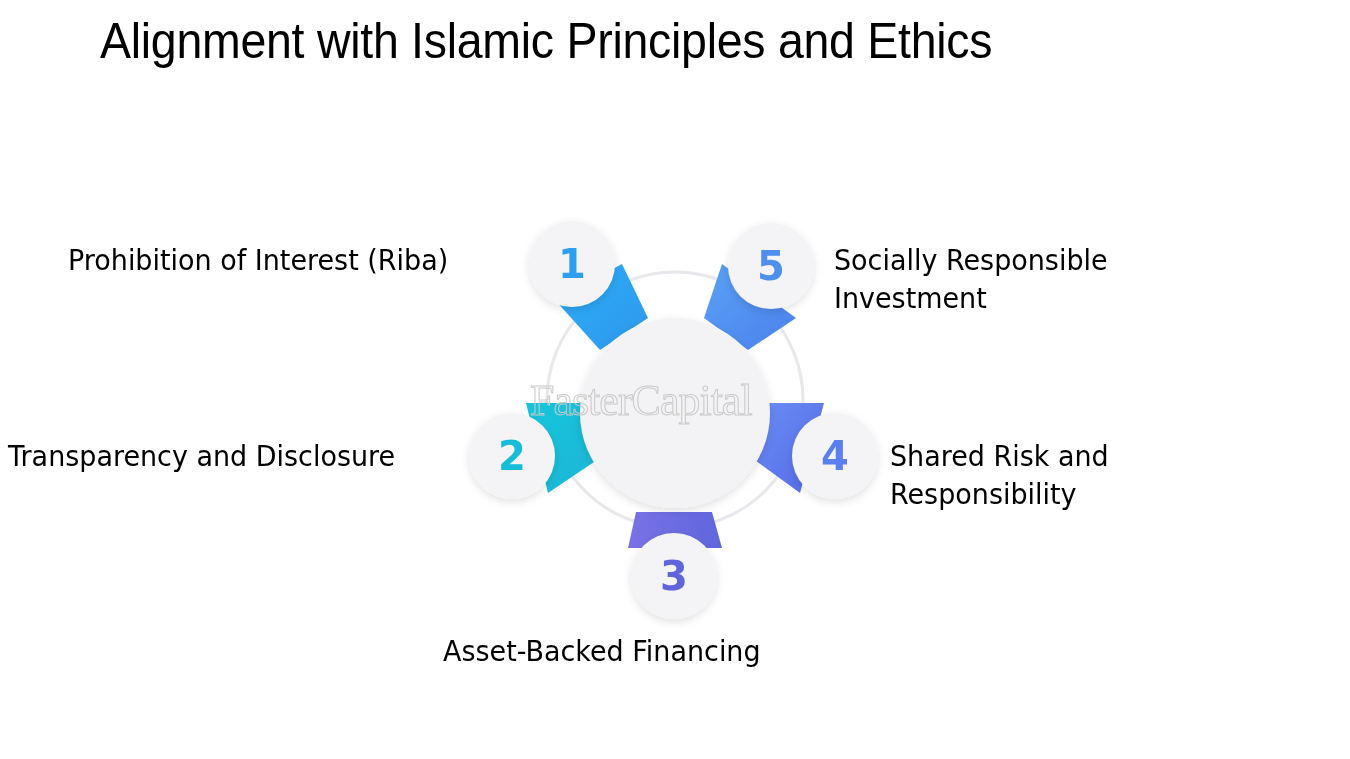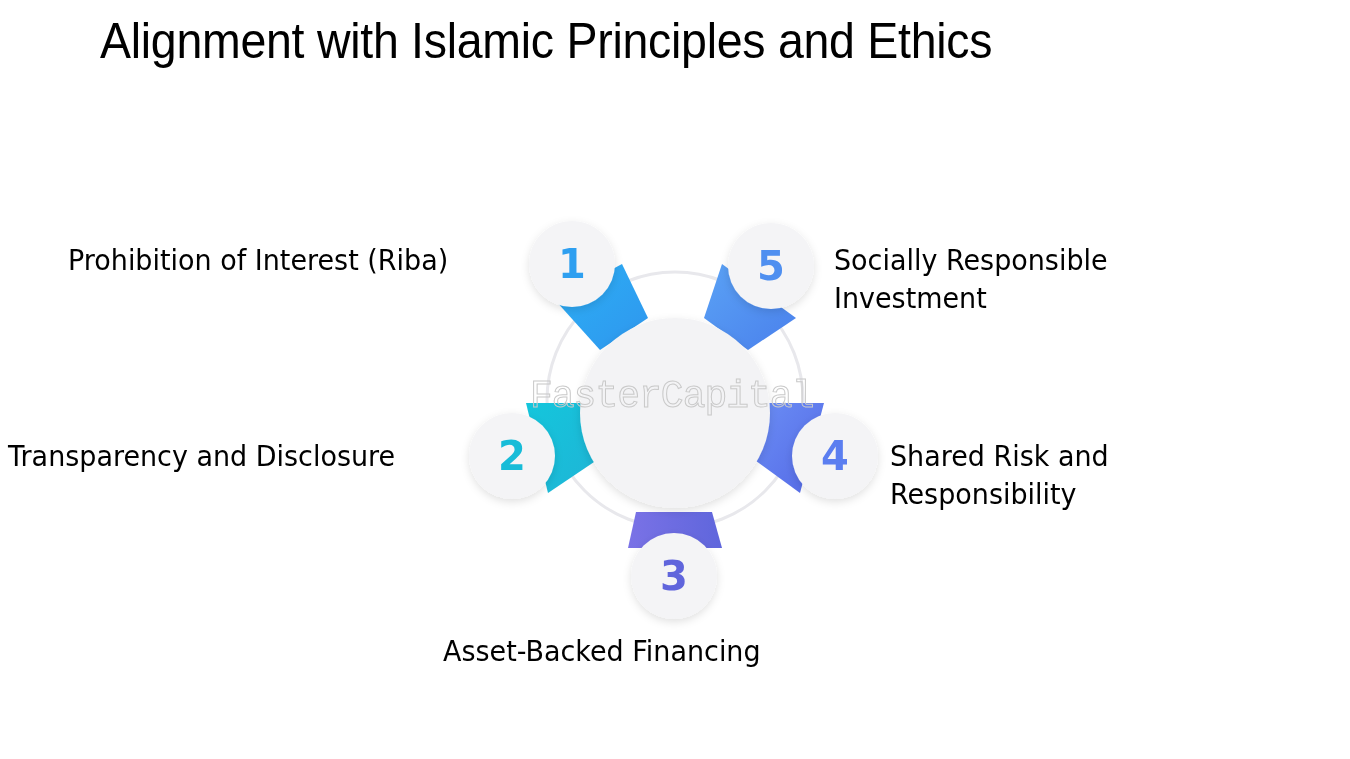--- a/index.html
+++ b/index.html
@@ -1,21 +1,21 @@
 <!DOCTYPE html>
 <html><head>
 <meta charset="utf-8">
 <style>
   html,body{margin:0;padding:0;background:#ffffff;}
   body{width:1350px;height:759px;position:relative;overflow:hidden;font-family:"Liberation Sans",sans-serif;}
   .title{position:absolute;left:100px;top:12px;font-family:"Liberation Sans",sans-serif;font-size:50px;color:#000;letter-spacing:-0.3px;white-space:nowrap;transform:scaleX(0.93);transform-origin:left top;}
   svg.diagram{position:absolute;left:0;top:0;}
   .label{position:absolute;font-family:"DejaVu Sans",sans-serif;font-size:29px;line-height:38px;color:#000;white-space:nowrap;transform:scaleX(0.93);transform-origin:left top;}
   .num{position:absolute;width:86px;height:86px;display:flex;align-items:center;justify-content:center;font-family:"DejaVu Sans",sans-serif;font-weight:bold;font-size:40px;}
-  .watermark{position:absolute;left:530px;top:375px;font-family:Liberation Mono, monospace;font-size:38px;color:transparent;-webkit-text-stroke:1px #c9c9c9;white-space:nowrap;letter-spacing:-1px;}
+  .watermark{position:absolute;left:530px;top:375px;font-family:Liberation Serif, serif;font-size:44px;color:transparent;-webkit-text-stroke:1px #c9c9c9;white-space:nowrap;letter-spacing:-1px;}
 </style>
 </head>
 <body>
 
 <div class="title">Alignment with Islamic Principles and Ethics</div>
 
 <svg class="diagram" width="1350" height="759" viewBox="0 0 1350 759">
   <defs>
     <filter id="sh" x="-30%" y="-30%" width="160%" height="160%">
       <feDropShadow dx="0" dy="3" stdDeviation="4" flood-color="#000" flood-opacity="0.12"></feDropShadow>

